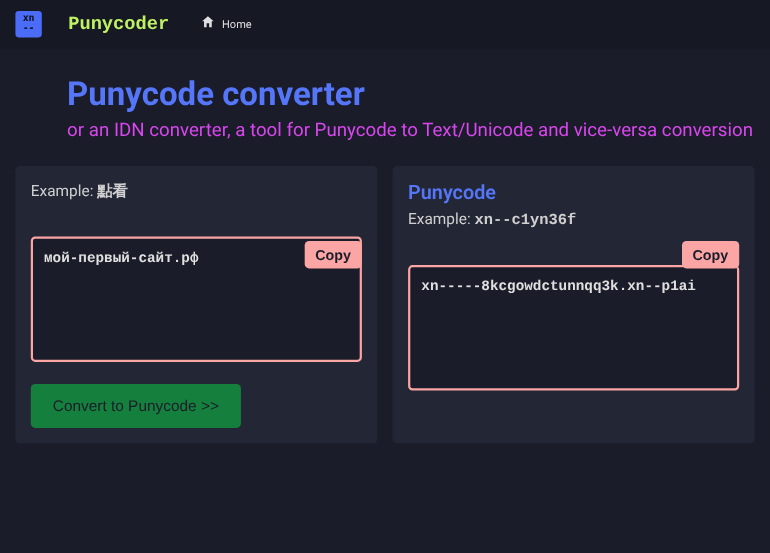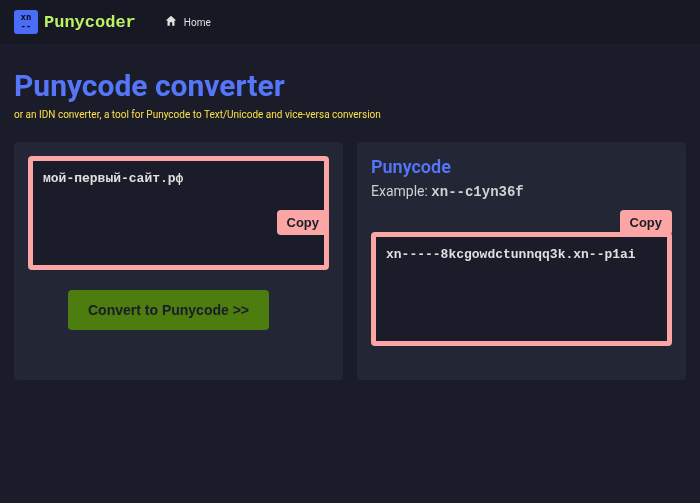--- a/index.html
+++ b/index.html
@@ -19,21 +19,21 @@
       background: #161823;
       height: 44px;
       display: flex;
       align-items: center;
       padding: 0 14px;
       gap: 28px;
     }
     .logo-wrap {
       display: flex;
       align-items: center;
-      gap: 6px;
+      gap: 24px;
     }
     .logo-icon {
       width: 24px;
       height: 24px;
       background: #4a6cf7;
       border-radius: 3px;
       display: flex;
       flex-direction: column;
       align-items: center;
       justify-content: center;
@@ -55,30 +55,31 @@
       gap: 6px;
       color: #e0e0e0;
       font-size: 10px;
       cursor: pointer;
     }
     .home-icon {
       font-size: 14px;
     }
     .heading {
       padding: 24px 14px 8px;
+      margin-left: 47px;
     }
     .title {
       color: #5576f9;
       font-size: 30px;
       font-weight: 700;
       margin-bottom: 6px;
     }
     .subtitle {
-      color: #fde047;
-      font-size: 10px;
+      color: #d946ef;
+      font-size: 17px;
     }
     .panels {
       display: flex;
       gap: 14px;
       padding: 14px;
     }
     .panel {
       flex: 1;
       background: #232735;
       border-radius: 4px;
@@ -110,40 +111,39 @@
       border-radius: 4px;
       padding: 5px 10px;
       font-size: 13px;
       font-weight: 600;
       cursor: pointer;
     }
     .textarea {
       width: 100%;
       height: 114px;
       background: #1a1d29;
-      border: 5px solid #fca5a5;
+      border: 2px solid #fca5a5;
       border-radius: 4px;
       padding: 10px;
       color: #e0e0e0;
       font-family: "Courier New", monospace;
       font-size: 13px;
       font-weight: bold;
       resize: none;
       margin-bottom: 16px;
     }
     .convert-btn {
-      background: #4d7c0f;
+      background: #15803d;
       color: #1a1d29;
       border: none;
       border-radius: 4px;
       padding: 12px 20px;
       font-size: 14px;
-      font-weight: 700;
+      font-weight: 400;
       cursor: pointer;
-      margin-left: 40px;
     }
     .panel-right .convert-btn {
       float: right;
     }
   </style>
 </head>
 <body>
 
 <nav class="navbar">
   <div class="logo-wrap">
@@ -163,20 +163,24 @@
   </div>
 </nav>
 
 <div class="heading">
   <h1 class="title">Punycode converter</h1>
   <p class="subtitle">or an IDN converter, a tool for Punycode to Text/Unicode and vice-versa conversion</p>
 </div>
 
 <div class="panels">
   <div class="panel">
+    <div class="example-row">
+      <span>Example: </span>
+      <span class="example-code">點看</span>
+    </div>
     <button class="copy-btn">Copy</button>
     <textarea class="textarea" style="">мой-первый-сайт.рф</textarea>
     <button class="convert-btn">Convert to Punycode &gt;&gt;</button>
   </div>
 
   <div class="panel panel-right">
     <div class="panel-title">Punycode</div>
     <div class="example-row">
       <span>Example: </span>
       <span class="example-code">xn--c1yn36f</span>

